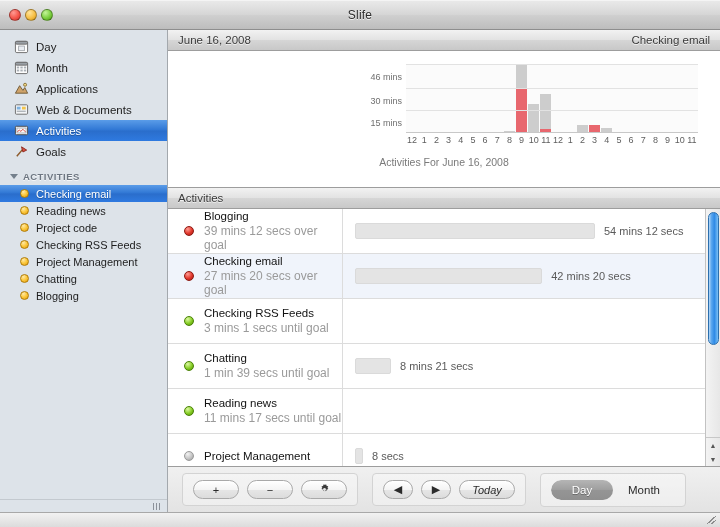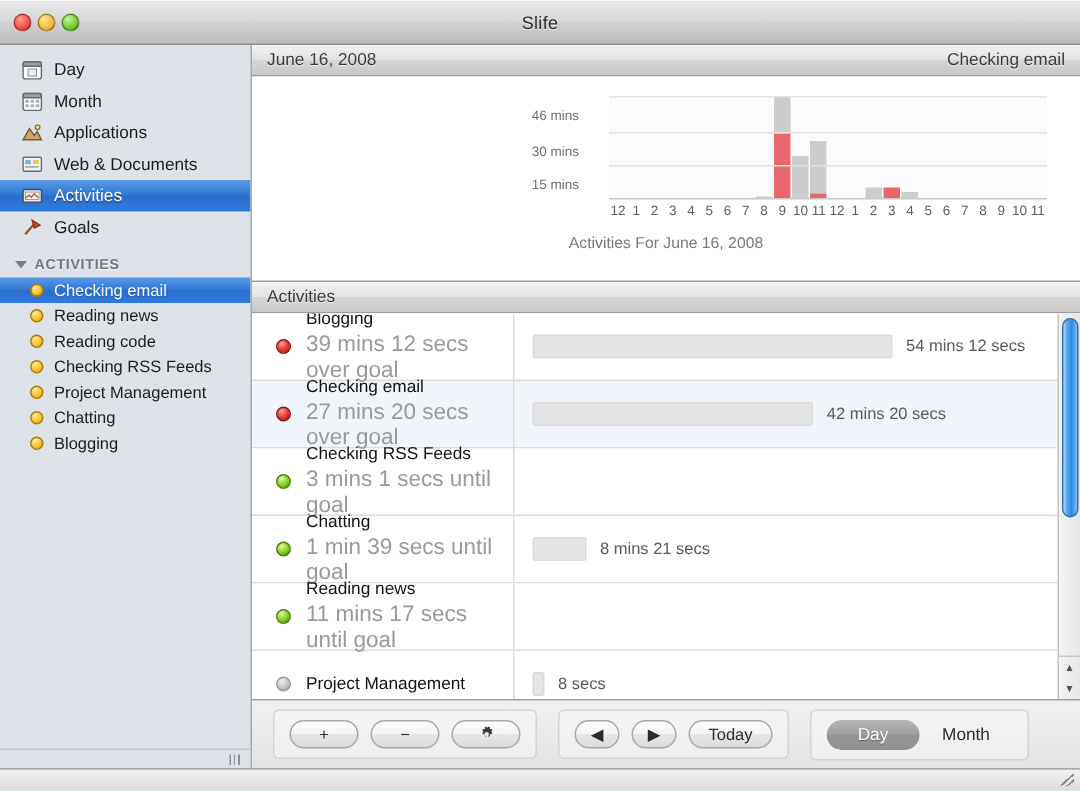--- a/index.html
+++ b/index.html
@@ -91,21 +91,21 @@
     flex:0 0 137px;height:137px;box-sizing:border-box;background:#ffffff;
     border-bottom:1px solid #9d9d9d;position:relative;
   }
   .chart-wrap{position:absolute;left:0;top:0;right:0;bottom:0;}
   .plot{
     position:absolute;left:238px;top:13px;right:22px;height:68px;
     background:#fbfbfb;border-bottom:1px solid #c8c8c8;
   }
   .gl{position:absolute;left:0;right:0;height:1px;background:#e2e2e2;}
   .ylab{
-    position:absolute;right:16px;font-size:9px;color:#6f6f6f;text-align:right;
+    position:absolute;right:0;font-size:9px;color:#6f6f6f;text-align:right;
     width:60px;transform:translateY(-50%);
   }
   .yaxis{position:absolute;left:178px;top:13px;width:56px;height:68px;}
   .bars{position:absolute;left:0;top:0;right:0;bottom:0;}
   .bar{position:absolute;bottom:0;width:11px;}
   .bar .seg{position:absolute;left:0;right:0;}
   .seg.gray{background:#cdcdcd;}
   .seg.red{background:#e8676e;}
   .xaxis{position:absolute;left:238px;right:22px;top:84px;height:13px;}
   .xt{position:absolute;font-size:9px;color:#5e5e5e;transform:translateX(-50%);}
@@ -126,21 +126,21 @@
     width:175px;flex:0 0 175px;box-sizing:border-box;height:100%;
     display:flex;align-items:center;gap:10px;padding-left:16px;
     border-right:1px solid #dcdcdc;
   }
   .sdot{width:10px;height:10px;border-radius:50%;flex:0 0 10px;box-sizing:border-box;}
   .sdot.red{background:radial-gradient(circle at 34% 26%,#ff9d94 0%,#e2372c 55%,#9e1b13 100%);border:1px solid #8d1810;}
   .sdot.green{background:radial-gradient(circle at 34% 26%,#ddf8a4 0%,#86cd25 55%,#4e8c07 100%);border:1px solid #4a8206;}
   .sdot.gray{background:radial-gradient(circle at 34% 26%,#f2f2f2 0%,#c6c6c6 55%,#9a9a9a 100%);border:1px solid #9a9a9a;}
   .rl-txt{display:flex;flex-direction:column;gap:2px;min-width:0;}
   .rl-name{font-size:11.5px;color:#121212;}
-  .rl-sub{font-size:15px;color:#9a9a9a;}
+  .rl-sub{font-size:12px;color:#9a9a9a;}
   .row-right{flex:1;display:flex;align-items:center;gap:9px;padding-left:12px;min-width:0;}
   .durbar{height:16px;background:#e4e4e4;border:1px solid #dadada;border-radius:2px;box-sizing:border-box;}
   .durtxt{font-size:11px;color:#5a5a5a;white-space:nowrap;}
   
   .vscroll{
     position:absolute;right:0;top:0;bottom:0;width:15px;box-sizing:border-box;
     background:linear-gradient(to right,#f3f3f3,#e7e7e7);
     border-left:1px solid #c2c2c2;
   }
   .vthumb{
@@ -163,21 +163,21 @@
   }
   .pill{
     height:19px;min-width:46px;padding:0 10px;box-sizing:border-box;
     border:1px solid #a9a9a9;border-radius:10px;
     background:linear-gradient(to bottom,#ffffff 0%,#f4f4f4 50%,#e6e6e6 51%,#dcdcdc 100%);
     display:flex;align-items:center;justify-content:center;
     font-size:11px;color:#2b2b2b;cursor:default;
     box-shadow:0 1px 0 rgba(255,255,255,.8) inset;
   }
   .pill.sm{min-width:30px;padding:0 8px;}
-  .pill.today{min-width:56px;}
+  .pill.today{min-width:56px;font-style:italic;}
   .seg-ctl{display:flex;align-items:center;border-radius:11px;overflow:hidden;}
   .seg-btn{
     height:20px;min-width:62px;padding:0 12px;box-sizing:border-box;
     display:flex;align-items:center;justify-content:center;font-size:11.5px;cursor:default;
   }
   .seg-btn.on{
     background:linear-gradient(to bottom,#b5b5b5 0%,#9e9e9e 50%,#959595 51%,#8f8f8f 100%);
     color:#ffffff;text-shadow:0 1px 0 rgba(0,0,0,.3);border-radius:11px;
   }
   .seg-btn.off{color:#2b2b2b;background:transparent;}
@@ -280,21 +280,21 @@
       <div class="act-row selected">
         <span class="dot orange"></span>
         <span>Checking email</span>
       </div>
       <div class="act-row">
         <span class="dot orange"></span>
         <span>Reading news</span>
       </div>
       <div class="act-row">
         <span class="dot orange"></span>
-        <span>Reading code</span>
+        <span>Project code</span>
       </div>
       <div class="act-row">
         <span class="dot orange"></span>
         <span>Checking RSS Feeds</span>
       </div>
       <div class="act-row">
         <span class="dot orange"></span>
         <span>Project Management</span>
       </div>
       <div class="act-row">

